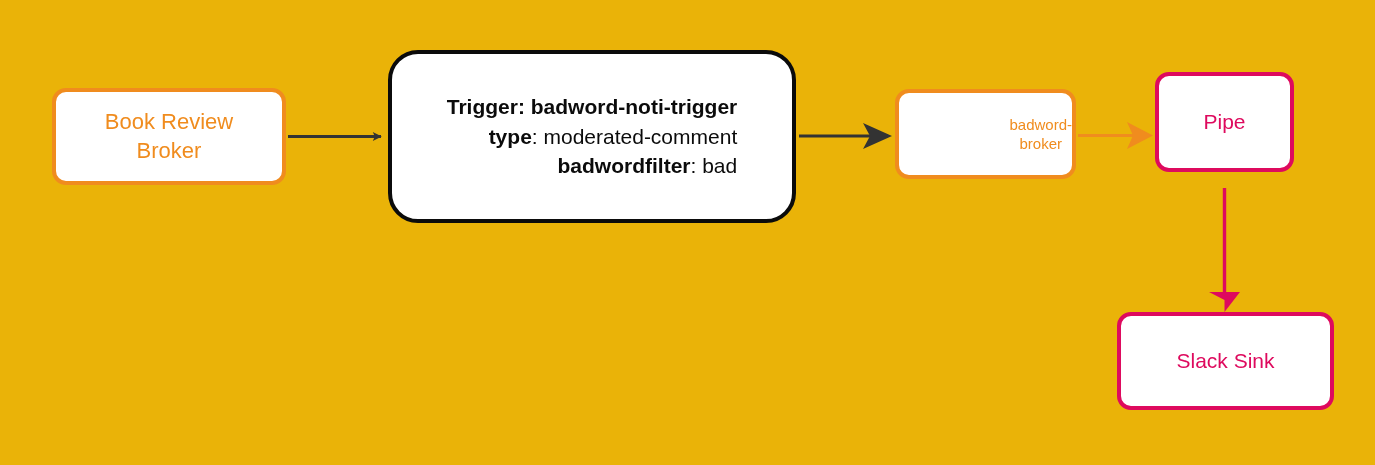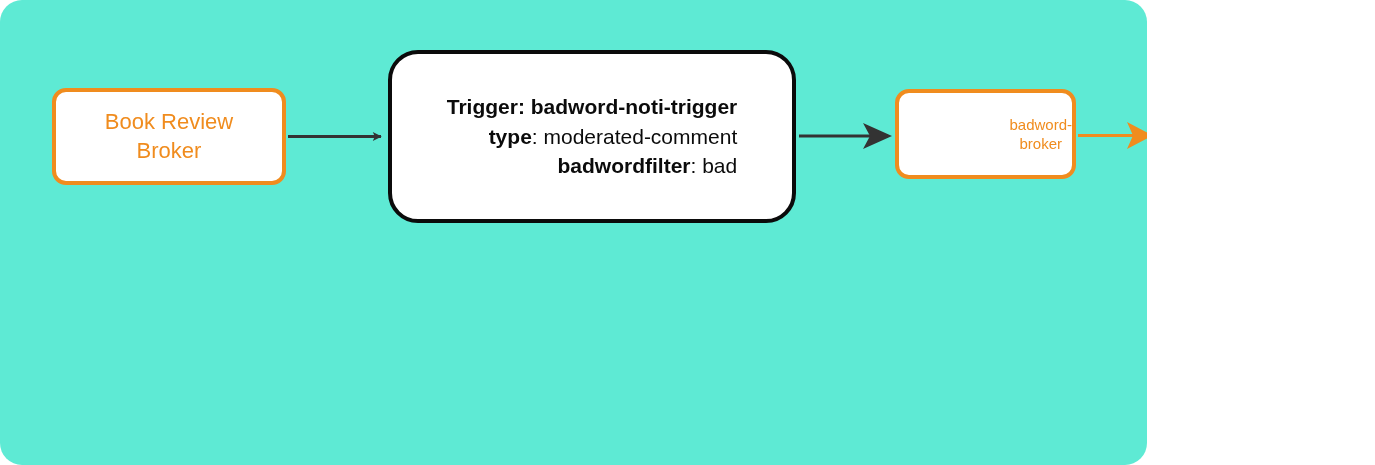--- a/index.html
+++ b/index.html
@@ -2,26 +2,25 @@
 <html><head>
 <meta charset="utf-8">
 <style>
   html, body {
     margin: 0;
     padding: 0;
     background: #ffffff;
   }
   #canvas {
     position: relative;
-    width: 1147px;
+    width: 1375px;
     height: 465px;
-    background: #5eead4;
+    background: #eab308;
     font-family: "Liberation Sans", sans-serif;
     overflow: hidden;
-    border-radius: 22px;
   }
   svg.edges {
     position: absolute;
     left: 0;
     top: 0;
     width: 1375px;
     height: 465px;
     pointer-events: none;
   }
   .node {
@@ -138,14 +137,17 @@
 
   <div class="node orange" id="node-badword-broker">
     <span class="node-label">badword-
 broker</span>
   </div>
 
   <div class="node crimson" id="node-pipe">
     <span class="node-label">Pipe</span>
   </div>
 
+  <div class="node crimson" id="node-slack-sink">
+    <span class="node-label">Slack Sink</span>
+  </div>
 
 </div>
 
 </body></html>

